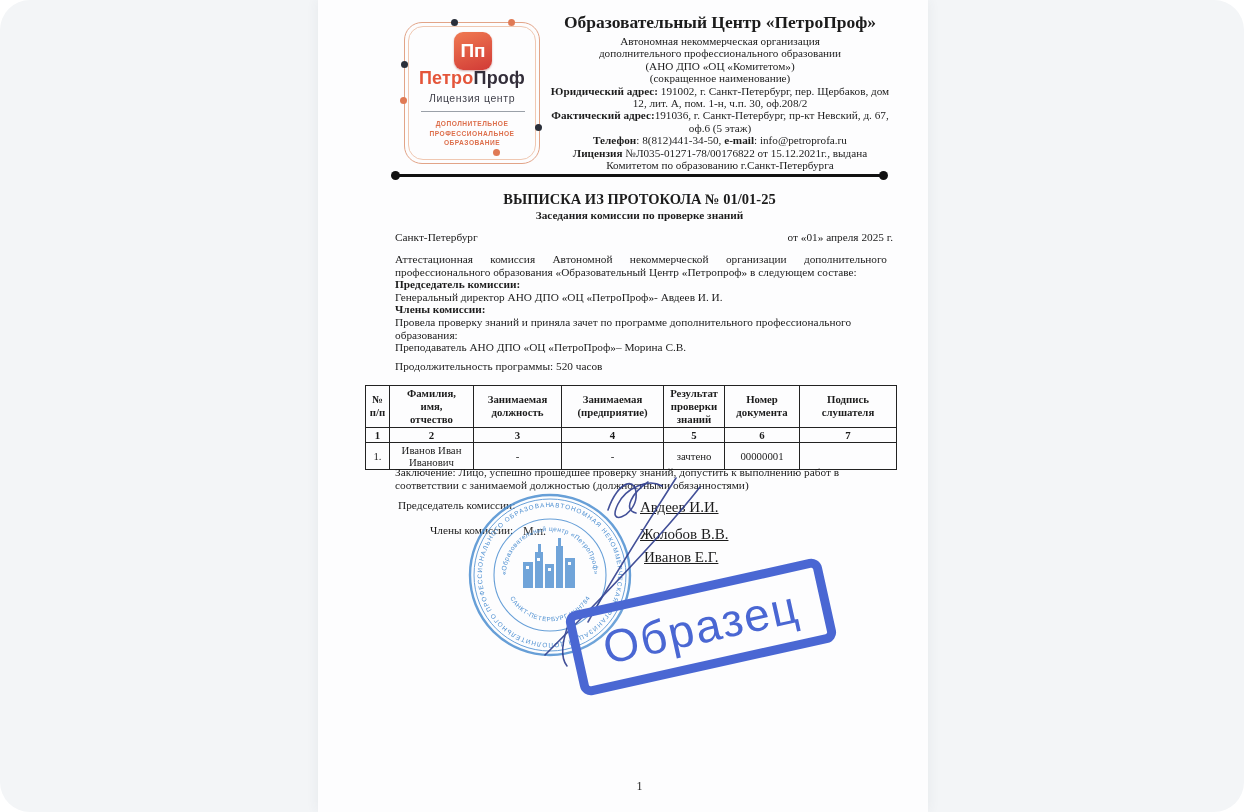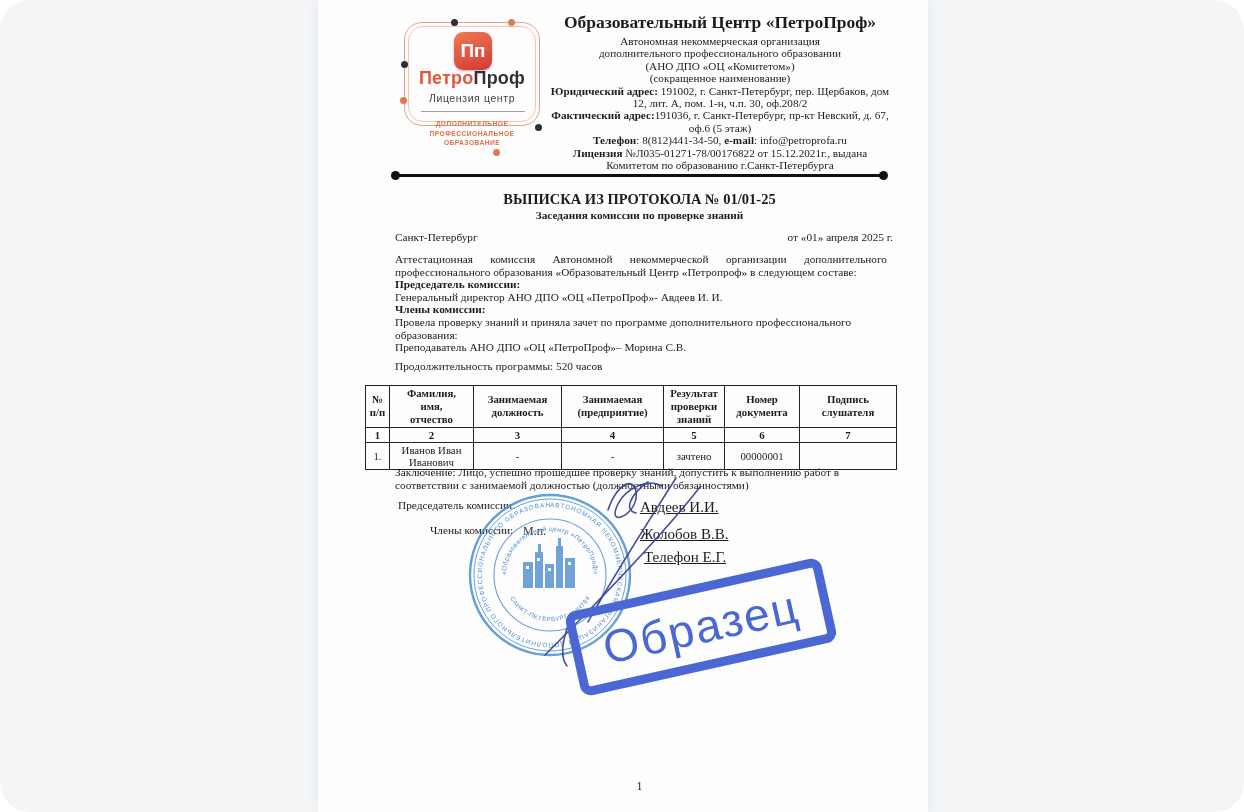--- a/index.html
+++ b/index.html
@@ -1,21 +1,21 @@
 <!DOCTYPE html>
 <html><head>
 <meta charset="utf-8">
 <style>
   * { margin:0; padding:0; box-sizing:border-box; }
   html,body { width:1244px; height:812px; background:#ffffff; font-family:"Liberation Serif", serif; color:#1c1c1c; }
   .card { position:absolute; inset:0; background:#f3f5f7; border-radius:30px; overflow:hidden; }
   .sheet { position:absolute; left:318px; top:0; width:610px; height:812px; background:#fdfdfe; box-shadow:0 0 12px rgba(60,70,90,.07); }
 
   
-  .logo-frame { position:absolute; left:86px; top:22px; width:136px; height:104px; border:1.5px solid #e2a488; border-radius:18px; }
+  .logo-frame { position:absolute; left:86px; top:22px; width:136px; height:142px; border:1.5px solid #e2a488; border-radius:18px; }
   .logo-frame-inner { position:absolute; inset:3px; border:1px solid #f0c8b2; border-radius:15px; }
   .logo-dot { position:absolute; width:7px; height:7px; border-radius:50%; }
   .dk { background:#2a2f3a; } .or { background:#e07a55; }
   .d1{left:46px;top:-4px;} .d2{left:103px;top:-4px;} .d3{left:-4px;top:38px;}
   .d4{left:-5px;top:74px;} .d5{left:130px;top:101px;} .d6{left:88px;top:126px;}
   .logo-icon { position:absolute; left:49px; top:9px; width:38px; height:38px; border-radius:9px;
     background:linear-gradient(160deg,#f07a52,#d13a36); display:flex; align-items:center; justify-content:center;
     color:#fff; font-family:"Liberation Sans",sans-serif; font-weight:bold; font-size:19px; box-shadow:0 1px 2px rgba(150,40,30,.4); }
   .logo-name { position:absolute; left:0; top:45px; width:100%; text-align:center; font-family:"Liberation Sans",sans-serif; font-size:18px; font-weight:bold; letter-spacing:.2px; }
   .logo-name .p1 { color:#e4553a; } .logo-name .p2 { color:#332e3a; }
@@ -180,21 +180,21 @@
           </tr>
         </tbody>
       </table>
 
     <div class="conclusion">Заключение: Лицо, успешно прошедшее проверку знаний, допустить к выполнению работ в соответствии с занимаемой должностью (должностными обязанностями)</div>
 
     <span class="sig-label lbl-chair">Председатель  комиссии:</span>
     <span class="sig-name nm-chair">Авдеев И.И.</span>
     <span class="sig-label lbl-members">Члены комиссии:</span>
     <span class="sig-name nm-m1">Жолобов В.В.</span>
-    <span class="sig-name nm-m2">Телефон Е.Г.</span>
+    <span class="sig-name nm-m2">Иванов Е.Г.</span>
     <span class="mp-note">М.п.</span>
 
     <svg class="stamp-svg" viewBox="0 0 190 190">
       <defs>
         <path id="ringPath" d="M 95 27 a 68 68 0 1 1 -0.1 0"></path>
         <path id="arcTop" d="M 51 95 A 44 44 0 0 1 139 95"></path>
         <path id="arcBottom" d="M 55 118 A 46 46 0 0 0 135 118"></path>
       </defs>
       <g stroke="#4d8fd1" fill="none" opacity="0.85">
         <circle cx="95" cy="95" r="80" stroke-width="2.4"></circle>

